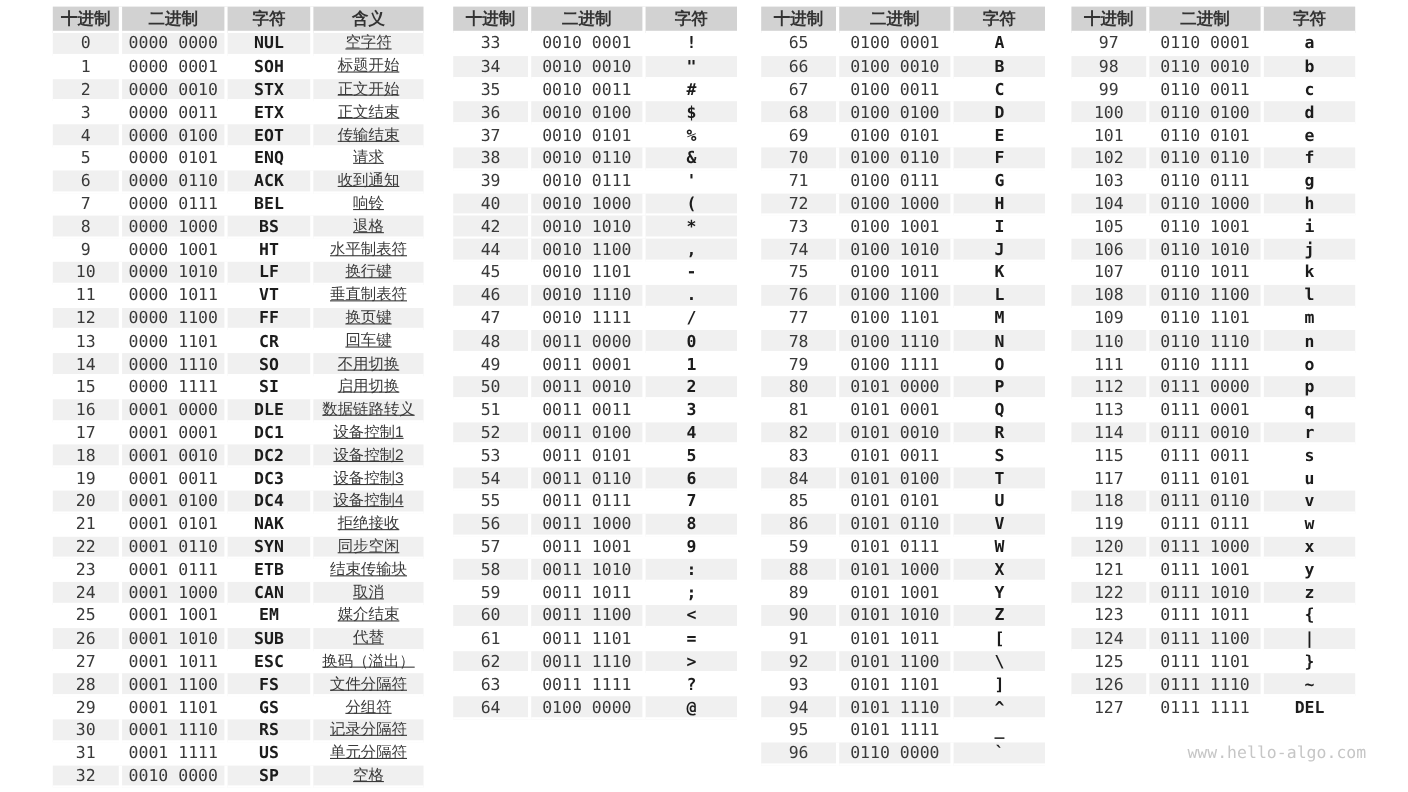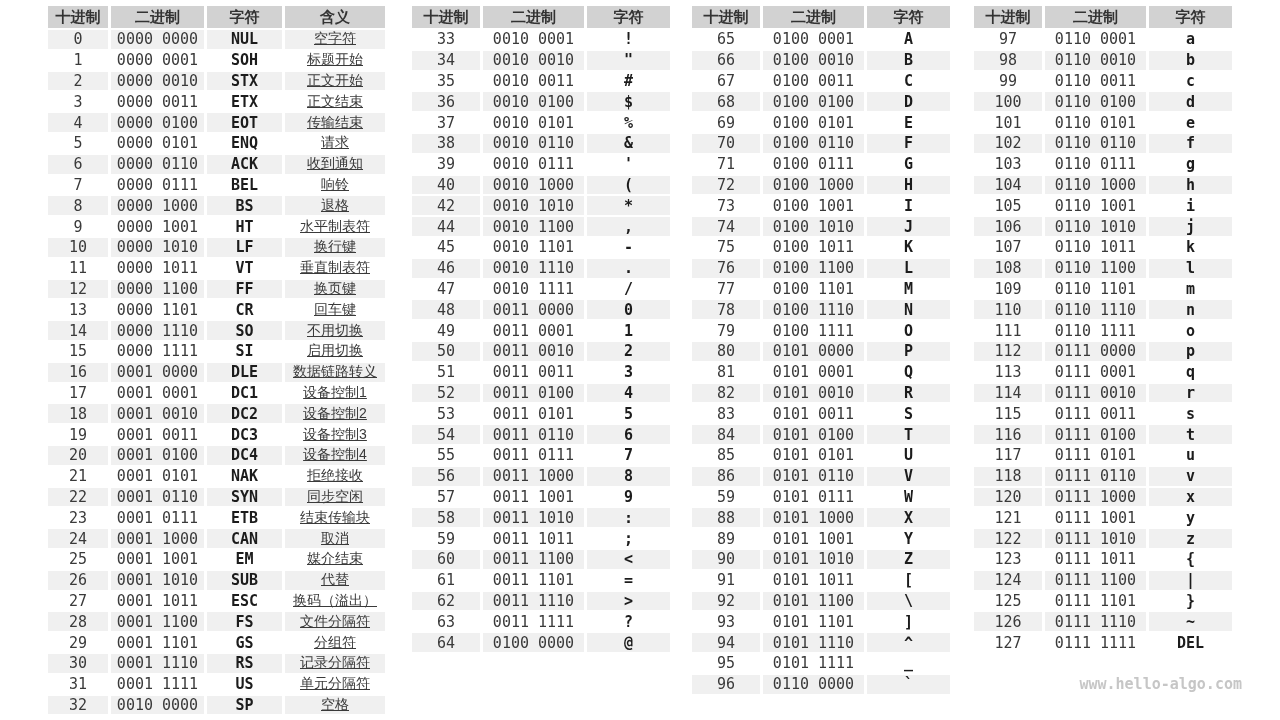--- a/index.html
+++ b/index.html
@@ -29,21 +29,21 @@
 
   
   #t0 col:nth-child(1){width:63px;}  #t0 col:nth-child(2){width:96px;}
   #t0 col:nth-child(3){width:78px;}  #t0 col:nth-child(4){width:100px;}
   .narrow col:nth-child(1){width:71px;}
   .narrow col:nth-child(2){width:104px;}
   .narrow col:nth-child(3){width:83px;}
 
   .watermark{position:absolute;top:675px;right:38px;
     font-family:"DejaVu Sans Mono",monospace;font-size:15px;
-    color:var(--watermark-text,#c6c6c6);font-weight:bold;}
+    color:var(--watermark-text,#c6c6c6);}
 </style>
 </head>
 <body>
 
 <div class="stage">
   <div id="t0" class="table-wrap">
       <table class="ascii">
         <colgroup>
           <col>
           <col>
@@ -709,34 +709,34 @@
           <tr class="stripe">
             <td class="c-decimal">114</td>
             <td class="c-binary">0111 0010</td>
             <td class="c-char">r</td>
           </tr>
           <tr>
             <td class="c-decimal">115</td>
             <td class="c-binary">0111 0011</td>
             <td class="c-char">s</td>
           </tr>
-          <tr class="stripe">
-            <td class="c-decimal">116</td>
-            <td class="c-binary">0111 0100</td>
-            <td class="c-char">t</td>
-          </tr>
           <tr>
             <td class="c-decimal">117</td>
             <td class="c-binary">0111 0101</td>
             <td class="c-char">u</td>
           </tr>
           <tr class="stripe">
             <td class="c-decimal">118</td>
             <td class="c-binary">0111 0110</td>
             <td class="c-char">v</td>
+          </tr>
+          <tr>
+            <td class="c-decimal">119</td>
+            <td class="c-binary">0111 0111</td>
+            <td class="c-char">w</td>
           </tr>
           <tr class="stripe">
             <td class="c-decimal">120</td>
             <td class="c-binary">0111 1000</td>
             <td class="c-char">x</td>
           </tr>
           <tr>
             <td class="c-decimal">121</td>
             <td class="c-binary">0111 1001</td>
             <td class="c-char">y</td>

